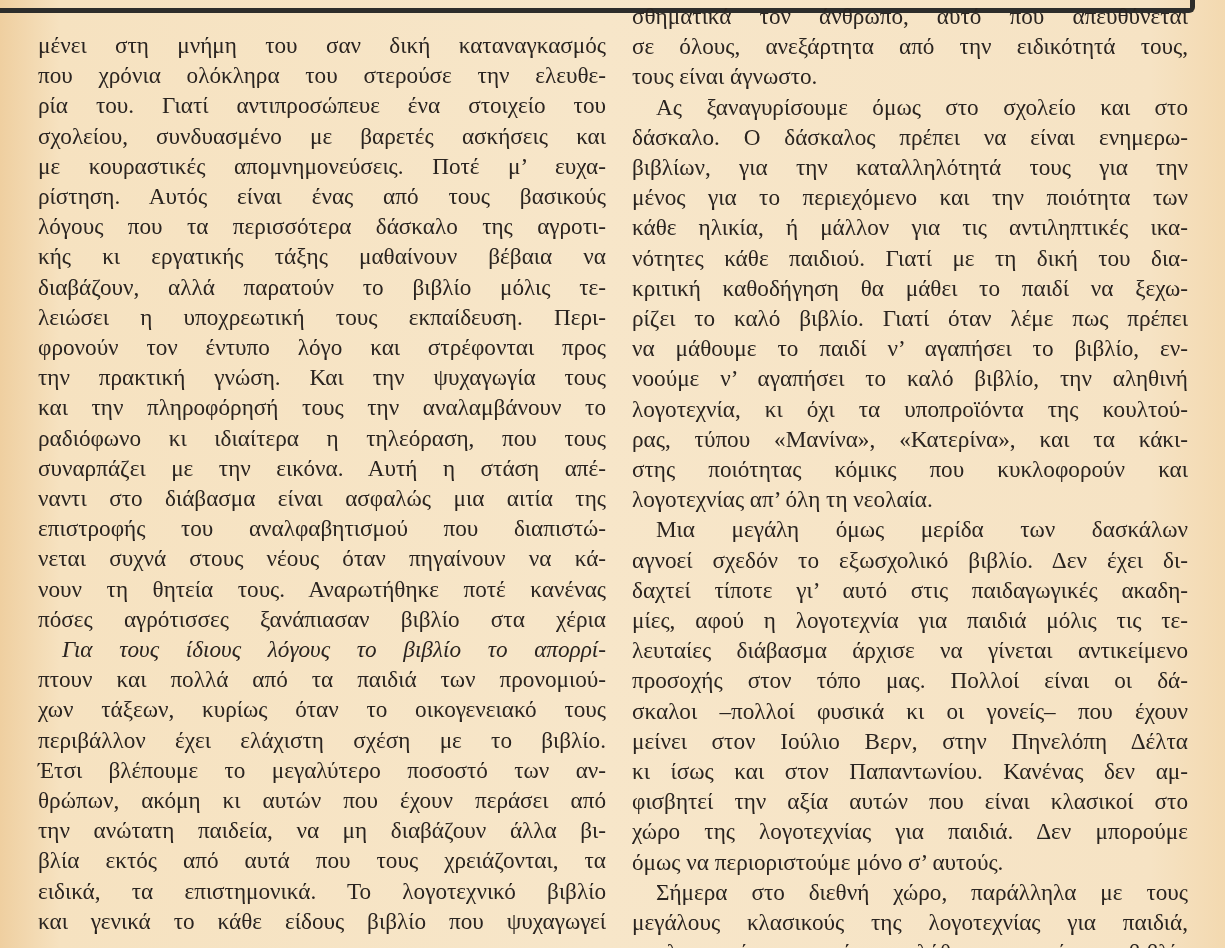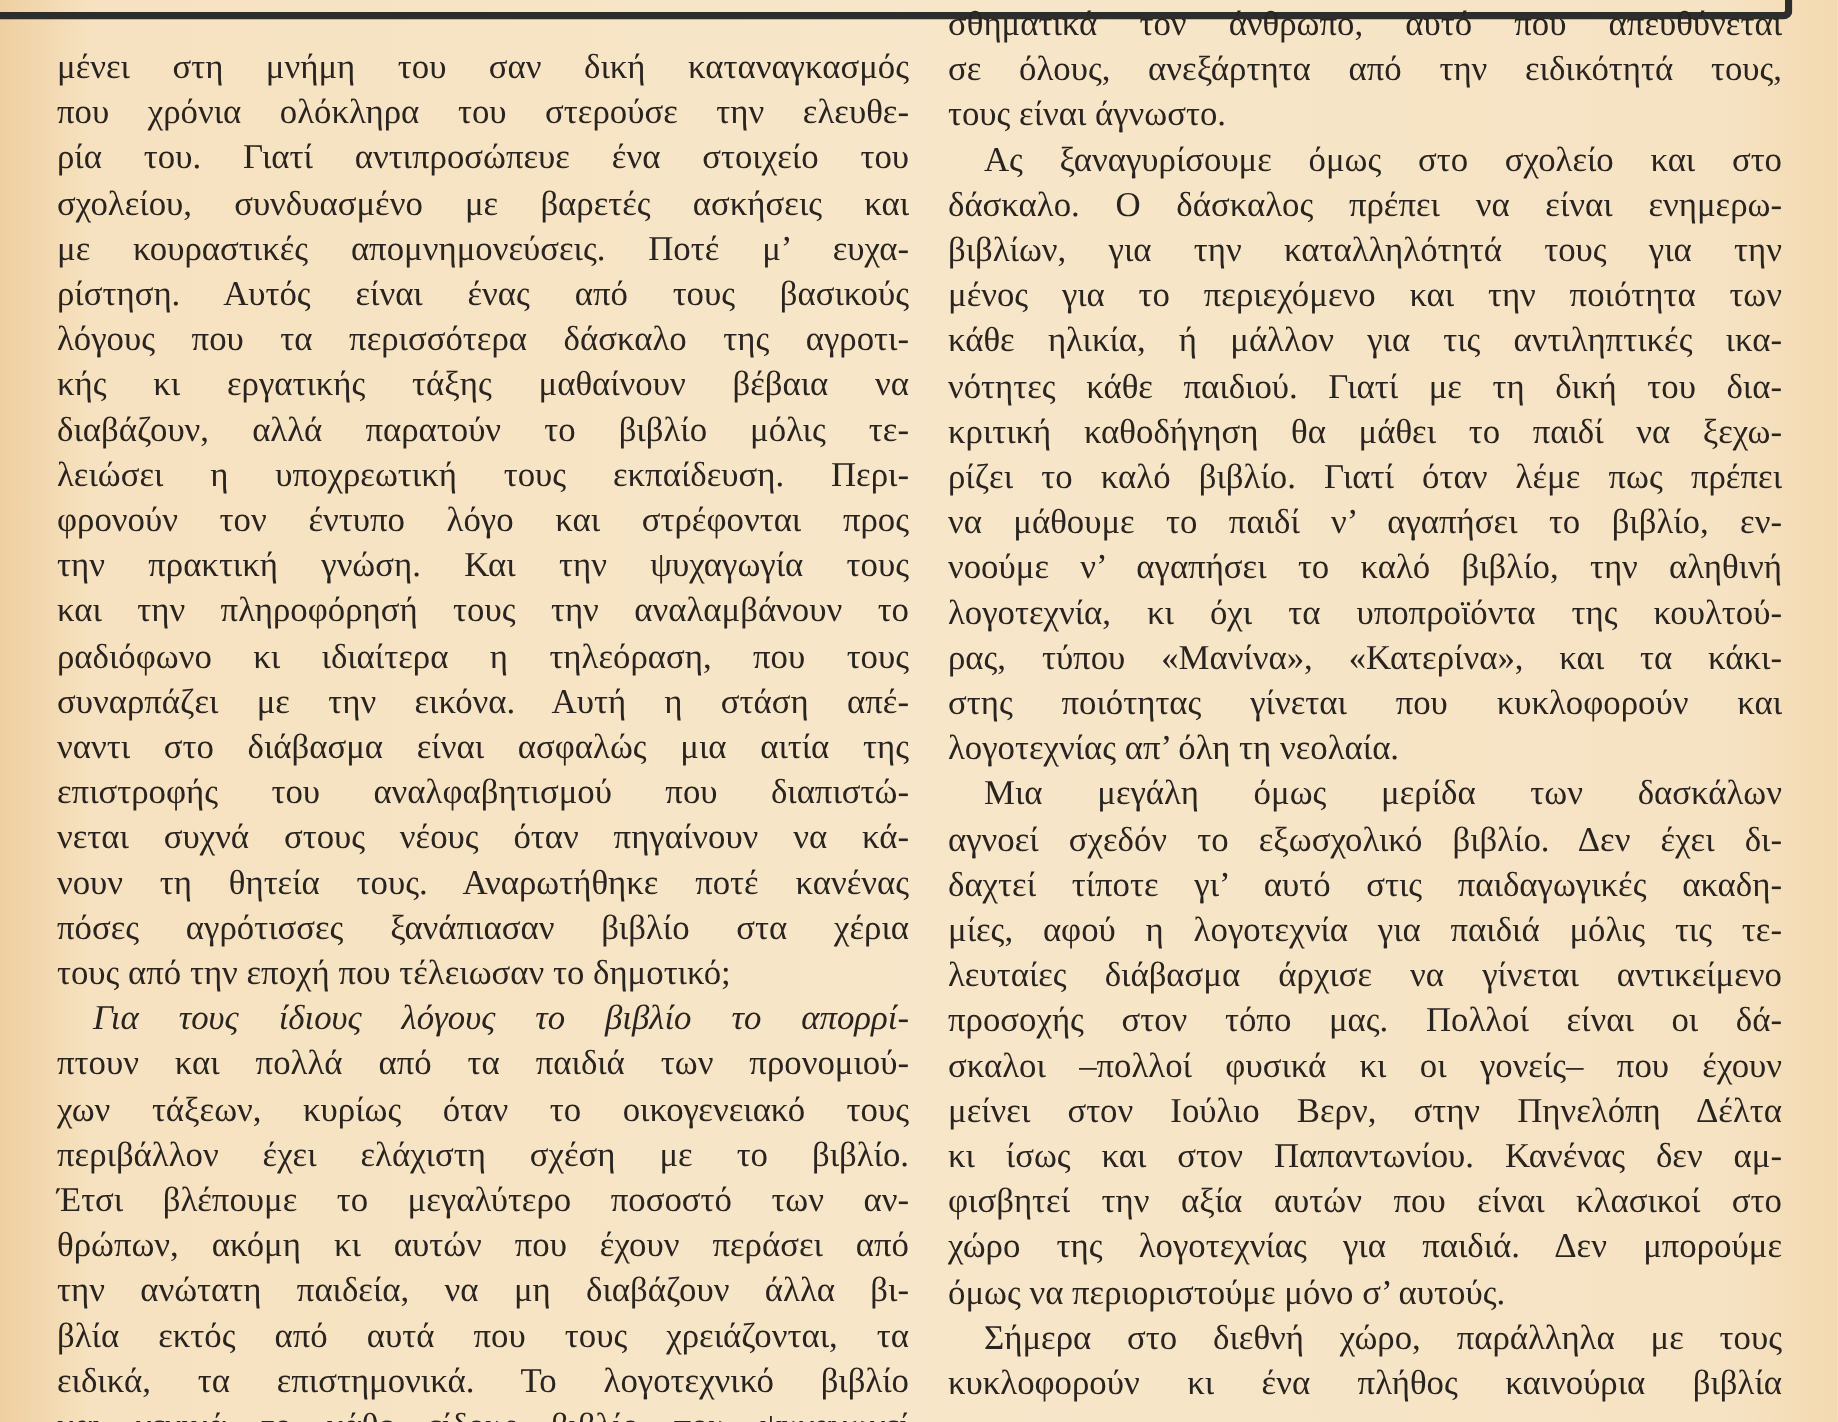--- a/index.html
+++ b/index.html
@@ -49,21 +49,20 @@
     <span class="line">φρονούν τον έντυπο λόγο και στρέφονται προς</span>
     <span class="line">την πρακτική γνώση. Και την ψυχαγωγία τους</span>
     <span class="line">και την πληροφόρησή τους την αναλαμβάνουν το</span>
     <span class="line">ραδιόφωνο κι ιδιαίτερα η τηλεόραση, που τους</span>
     <span class="line">συναρπάζει με την εικόνα. Αυτή η στάση απέ-</span>
     <span class="line">ναντι στο διάβασμα είναι ασφαλώς μια αιτία της</span>
     <span class="line">επιστροφής του αναλφαβητισμού που διαπιστώ-</span>
     <span class="line">νεται συχνά στους νέους όταν πηγαίνουν να κά-</span>
     <span class="line">νουν τη θητεία τους. Αναρωτήθηκε ποτέ κανένας</span>
     <span class="line">πόσες αγρότισσες ξανάπιασαν βιβλίο στα χέρια</span>
-    <span class="line last">τους από την εποχή που τέλειωσαν το δημοτικό;</span>
     <span class="line" style="padding-left: 24px; font-style: italic;">Για τους ίδιους λόγους το βιβλίο το απορρί-</span>
     <span class="line">πτουν και πολλά από τα παιδιά των προνομιού-</span>
     <span class="line">χων τάξεων, κυρίως όταν το οικογενειακό τους</span>
     <span class="line">περιβάλλον έχει ελάχιστη σχέση με το βιβλίο.</span>
     <span class="line">Έτσι βλέπουμε το μεγαλύτερο ποσοστό των αν-</span>
     <span class="line">θρώπων, ακόμη κι αυτών που έχουν περάσει από</span>
     <span class="line">την ανώτατη παιδεία, να μη διαβάζουν άλλα βι-</span>
     <span class="line">βλία εκτός από αυτά που τους χρειάζονται, τα</span>
     <span class="line">ειδικά, τα επιστημονικά. Το λογοτεχνικό βιβλίο</span>
     <span class="line">και γενικά το κάθε είδους βιβλίο που ψυχαγωγεί</span>
@@ -77,29 +76,30 @@
     <span class="line">βιβλίων, για την καταλληλότητά τους για την</span>
     <span class="line">μένος για το περιεχόμενο και την ποιότητα των</span>
     <span class="line">κάθε ηλικία, ή μάλλον για τις αντιληπτικές ικα-</span>
     <span class="line">νότητες κάθε παιδιού. Γιατί με τη δική του δια-</span>
     <span class="line">κριτική καθοδήγηση θα μάθει το παιδί να ξεχω-</span>
     <span class="line">ρίζει το καλό βιβλίο. Γιατί όταν λέμε πως πρέπει</span>
     <span class="line">να μάθουμε το παιδί ν’ αγαπήσει το βιβλίο, εν-</span>
     <span class="line">νοούμε ν’ αγαπήσει το καλό βιβλίο, την αληθινή</span>
     <span class="line">λογοτεχνία, κι όχι τα υποπροϊόντα της κουλτού-</span>
     <span class="line">ρας, τύπου «Μανίνα», «Κατερίνα», και τα κάκι-</span>
-    <span class="line">στης ποιότητας γίνεται που κυκλοφορούν και</span>
+    <span class="line">στης ποιότητας κόμικς που κυκλοφορούν και</span>
     <span class="line last">λογοτεχνίας απ’ όλη τη νεολαία.</span>
     <span class="line" style="padding-left: 24px;">Μια μεγάλη όμως μερίδα των δασκάλων</span>
     <span class="line">αγνοεί σχεδόν το εξωσχολικό βιβλίο. Δεν έχει δι-</span>
     <span class="line">δαχτεί τίποτε γι’ αυτό στις παιδαγωγικές ακαδη-</span>
     <span class="line">μίες, αφού η λογοτεχνία για παιδιά μόλις τις τε-</span>
     <span class="line">λευταίες διάβασμα άρχισε να γίνεται αντικείμενο</span>
     <span class="line">προσοχής στον τόπο μας. Πολλοί είναι οι δά-</span>
     <span class="line">σκαλοι –πολλοί φυσικά κι οι γονείς– που έχουν</span>
     <span class="line">μείνει στον Ιούλιο Βερν, στην Πηνελόπη Δέλτα</span>
     <span class="line">κι ίσως και στον Παπαντωνίου. Κανένας δεν αμ-</span>
     <span class="line">φισβητεί την αξία αυτών που είναι κλασικοί στο</span>
     <span class="line">χώρο της λογοτεχνίας για παιδιά. Δεν μπορούμε</span>
     <span class="line last">όμως να περιοριστούμε μόνο σ’ αυτούς.</span>
     <span class="line" style="padding-left: 24px; font-family: Liberation Serif, serif;">Σήμερα στο διεθνή χώρο, παράλληλα με τους</span>
+    <span class="line">μεγάλους κλασικούς της λογοτεχνίας για παιδιά,</span>
     <span class="line">κυκλοφορούν κι ένα πλήθος καινούρια βιβλία</span>
   </div>
 
 </body></html>

